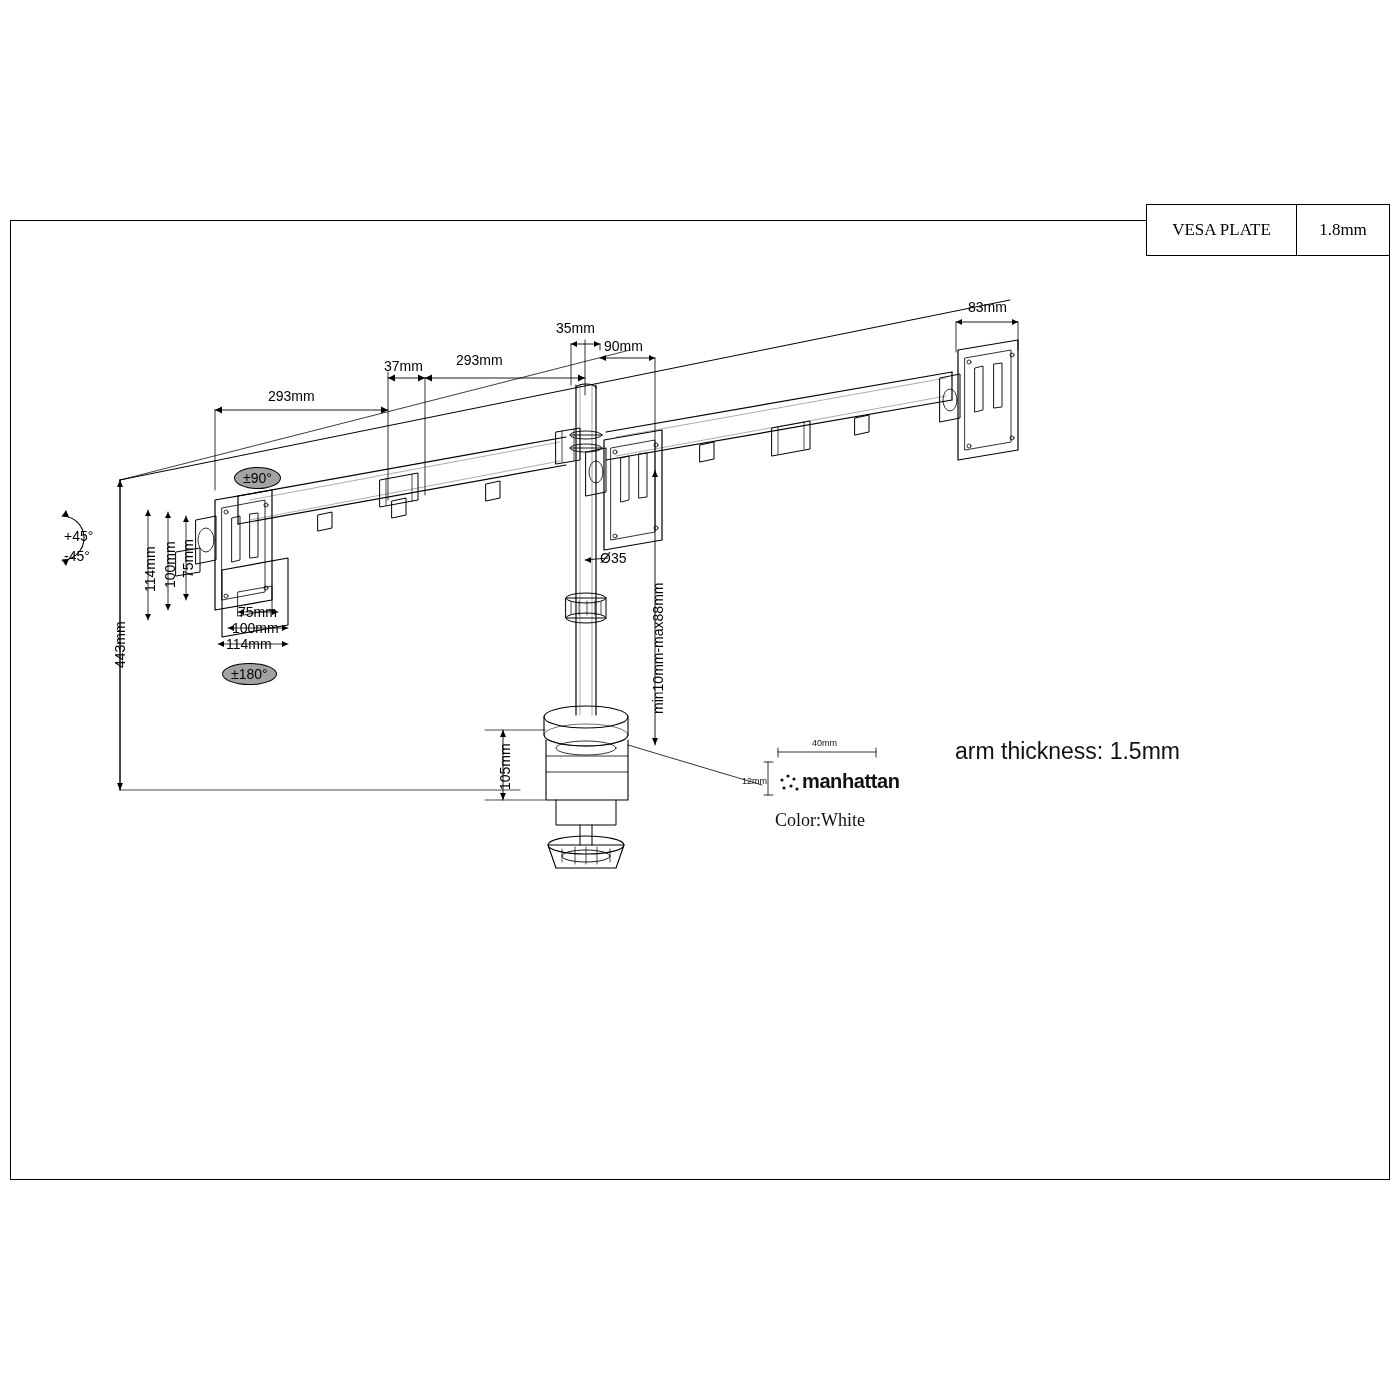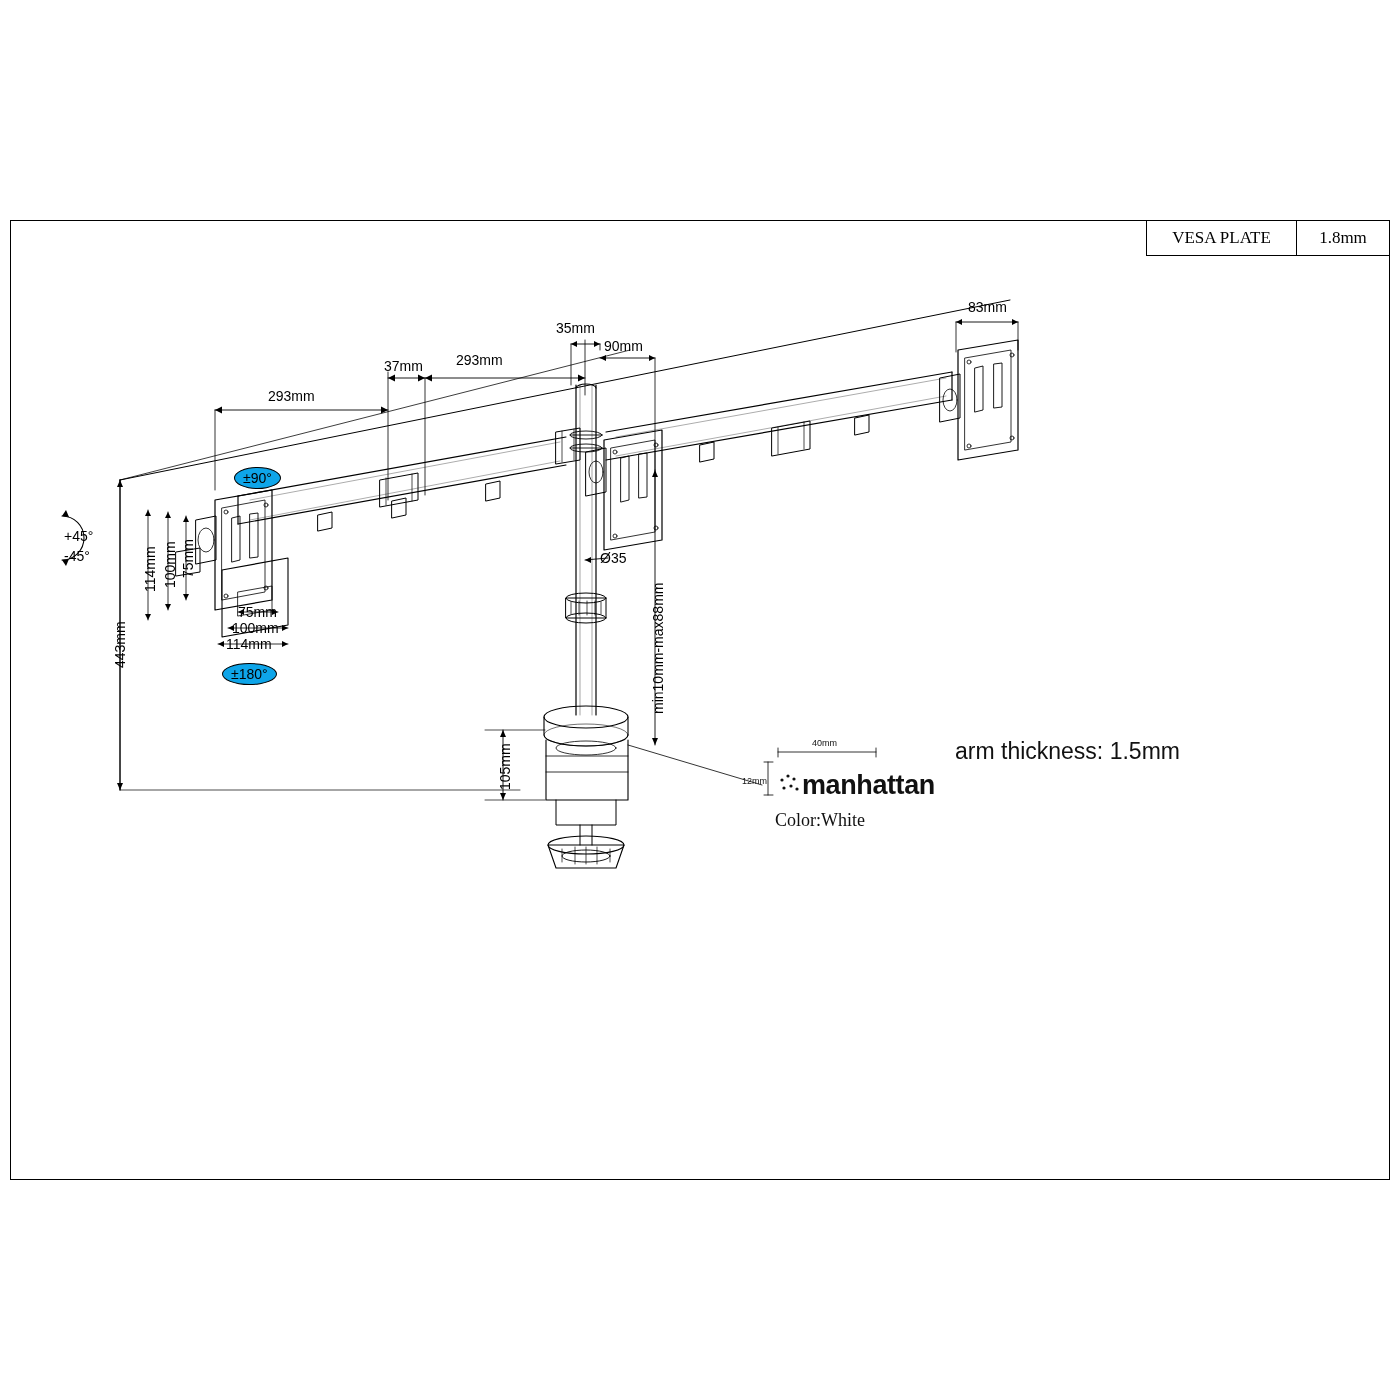--- a/index.html
+++ b/index.html
@@ -28,22 +28,22 @@
     top: 220px;
     width: 1380px;
     height: 960px;
     border: 1.5px solid #000;
     box-sizing: border-box;
   }
   
   .title-block {
     position: absolute;
     right: 10px;
-    top: 220px;
-    height: 36px;
+    top: 204px;
+    height: 52px;
     display: flex;
     border: 1.5px solid #000;
     box-sizing: border-box;
     background: #fff;
   }
   .title-block .cell {
     display: flex;
     align-items: center;
     justify-content: center;
     font-size: 17px;
@@ -79,28 +79,28 @@
     transform-origin: left top;
     transform: rotate(-90deg);
   }
   .angle-badge {
     position: absolute;
     font-family: "Liberation Sans", sans-serif;
     font-size: 14px;
     border: 1.3px solid #000;
     border-radius: 50%;
     padding: 2px 8px;
-    background: #0ea5e9;
+    background: #a3a3a3;
     white-space: nowrap;
   }
   .brand {
     position: absolute;
     font-family: "Liberation Sans", sans-serif;
     font-weight: bold;
-    font-size: 27px;
+    font-size: 20px;
     letter-spacing: -0.4px;
     color: #111;
   }
   .color-label {
     position: absolute;
     font-family: Liberation Serif, serif;
     font-size: 18px;
     color: #111;
   }
   .tiny {

